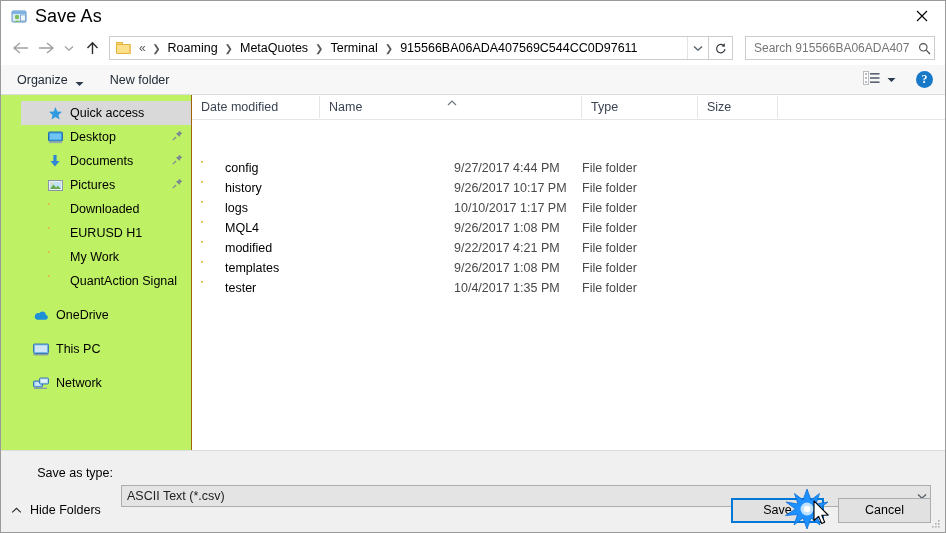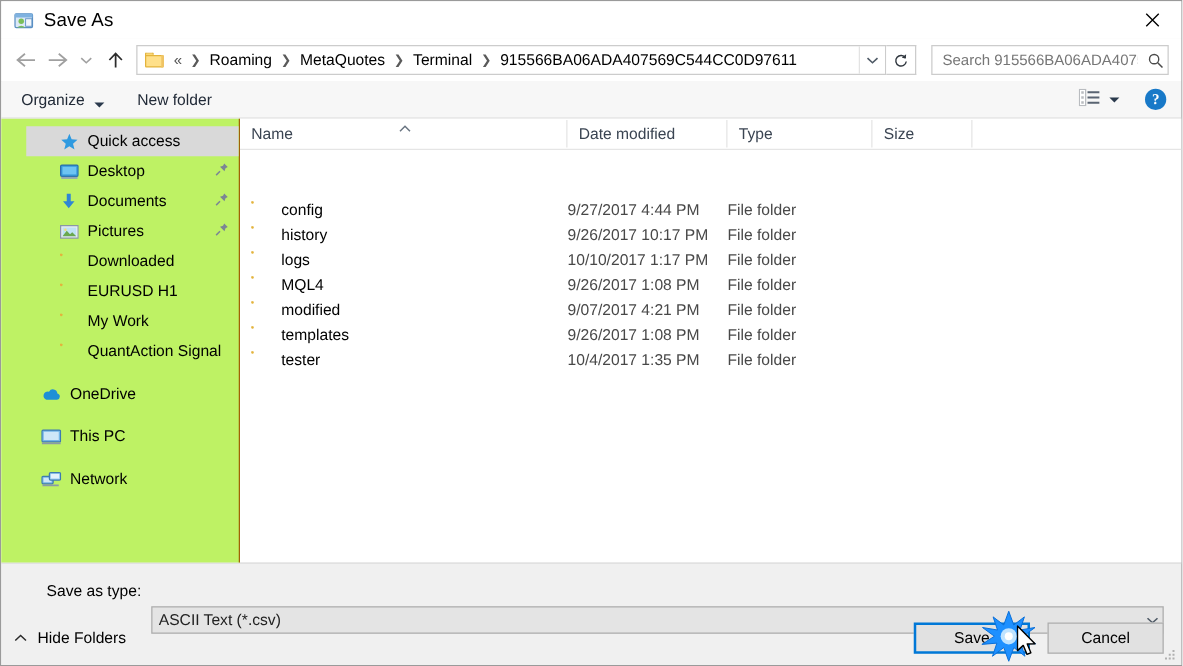--- a/index.html
+++ b/index.html
@@ -38,21 +38,21 @@
   }
   .titlebar-icon {
     width: 16px;
     height: 16px;
     margin-left: 10px;
     margin-right: 8px;
     position: relative;
     flex: 0 0 auto;
   }
   .title-text {
-    font-size: 15px;
+    font-size: 18px;
     color: #000;
     letter-spacing: .1px;
   }
   .close-btn {
     position: absolute;
     right: 0;
     top: 0;
     width: 46px;
     height: 30px;
     display: flex;
@@ -668,29 +668,29 @@
             <rect x="1" y="10.6" width="13" height="1.4" fill="#8a9aa8"></rect>
           </svg>
         </span>
         <span class="nav-label">Network</span>
       </div>
 
     </div>
 
     <div class="listpane">
       <div class="col-head">
+        <div class="col col-date">Date modified</div>
         <div class="col col-name">
           <span>Name</span>
           <span class="sort-caret">
             <svg width="12" height="8" viewBox="0 0 12 8">
                 <path d="M2 6 L6 2 L10 6" stroke="#6b7683" stroke-width="1.2" fill="none"></path>
               </svg>
           </span>
         </div>
-        <div class="col col-date">Date modified</div>
         <div class="col col-type">Type</div>
         <div class="col col-size">Size</div>
       </div>
 
       <div class="rows">
 
         <div class="row">
           <div class="cell cell-name">
             <span class="row-folder-ico">
               <span class="folder"><span class="tab"></span><span class="bod"></span><span class="shade"></span></span>
@@ -738,21 +738,21 @@
           <div class="cell cell-size"></div>
         </div>
 
         <div class="row">
           <div class="cell cell-name">
             <span class="row-folder-ico">
               <span class="folder"><span class="tab"></span><span class="bod"></span><span class="shade"></span></span>
             </span>
             <span>modified</span>
           </div>
-          <div class="cell cell-date">9/07/2017 4:21 PM</div>
+          <div class="cell cell-date">9/22/2017 4:21 PM</div>
           <div class="cell cell-type">File folder</div>
           <div class="cell cell-size"></div>
         </div>
 
         <div class="row">
           <div class="cell cell-name">
             <span class="row-folder-ico">
               <span class="folder"><span class="tab"></span><span class="bod"></span><span class="shade"></span></span>
             </span>
             <span>templates</span>

